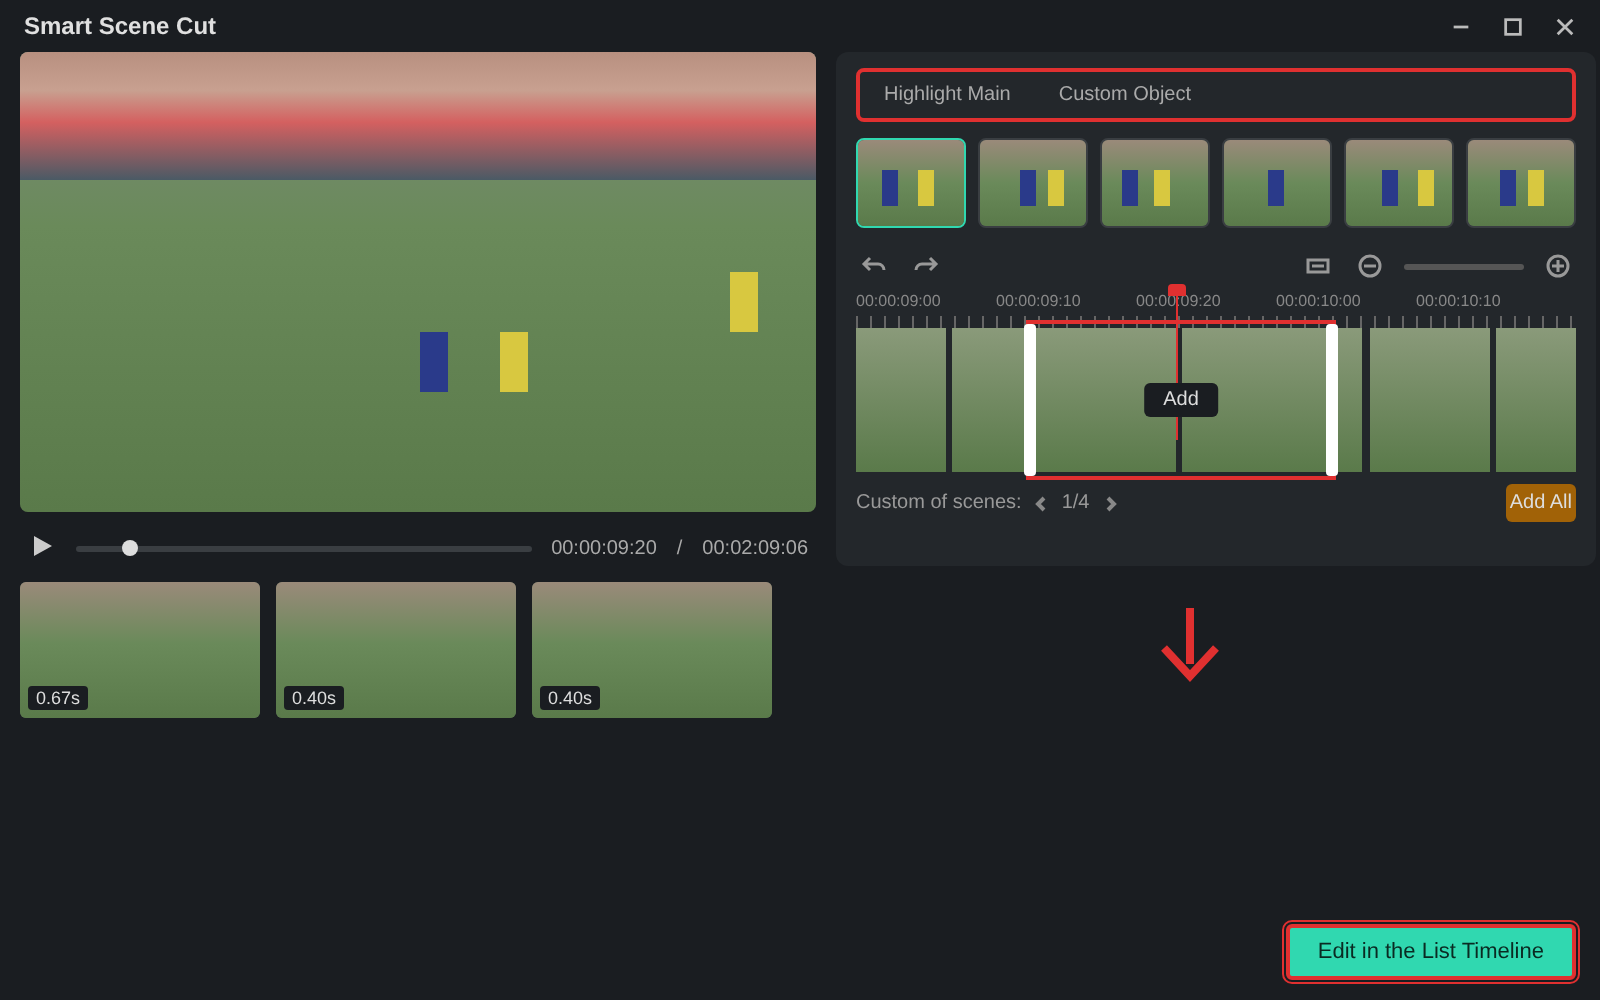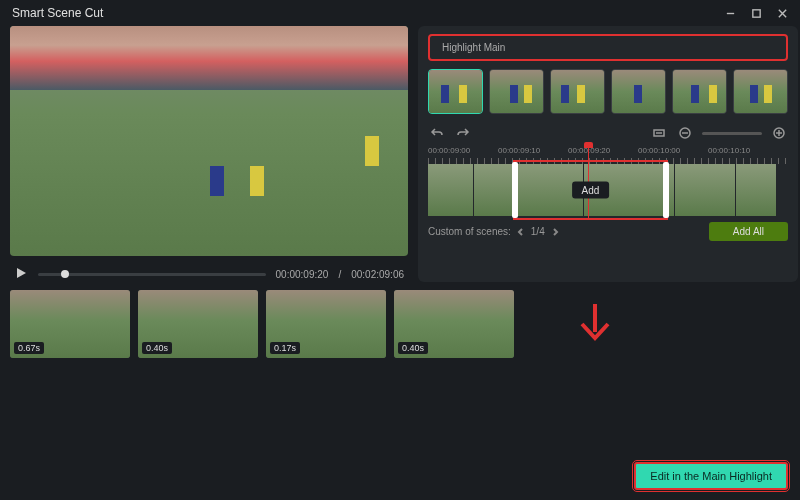--- a/index.html
+++ b/index.html
@@ -8,21 +8,21 @@
     background: #1a1d21;
     font-family: -apple-system, Arial, sans-serif;
     color: #e0e0e0;
     overflow: hidden;
     font-size: 11px;
   }
   .titlebar {
     display: flex; align-items: center; justify-content: space-between;
     padding: 6px 12px; height: 26px;
   }
-  .titlebar .title { font-size: 12px; font-weight: 400; }
+  .titlebar .title { font-size: 12px; font-weight: 700; }
   .winbtns { display: flex; gap: 14px; align-items: center; }
   .winbtn { width: 12px; height: 12px; display: flex; align-items: center; justify-content: center; cursor: pointer; }
   .winbtn svg { width: 11px; height: 11px; stroke: #bbb; stroke-width: 1.5; fill: none; }
 
   .main { display: flex; gap: 10px; padding: 0 10px; }
   .left { flex: 0 0 398px; }
   .right { flex: 1; background: #23272b; border-radius: 6px; padding: 8px 10px; }
 
   .preview {
     width: 398px; height: 230px;
@@ -57,35 +57,35 @@
   .tlbtn { width:18px; height:18px; display:flex; align-items:center; justify-content:center; cursor:pointer; }
   .tlbtn svg { width:14px; height:14px; stroke:#999; fill:none; stroke-width:1.5; }
   .tlspacer { flex:1; }
   .zoombar { width:60px; height:3px; background:#555; border-radius:2px; }
 
   .ruler { height:18px; position:relative; font-size:8px; color:#888; }
   .ruler span { position:absolute; top:0; }
   .ruler .ticks { position:absolute; bottom:0; left:0; right:0; height:6px;
     background: repeating-linear-gradient(90deg, #666 0, #666 1px, transparent 1px, transparent 7px); }
 
-  .timeline { height:52px; position:relative; display:flex; gap:1px; }
+  .timeline { height:72px; position:relative; display:flex; gap:1px;justify-content:space-between; }
   .tlclip { height:100%; background:#5a6a4a; position:relative; overflow:hidden; }
   .tlclip .mini { position:absolute; inset:0; background:linear-gradient(#8a9a7a 0%, #5a7a4a 100%); }
   .selbox { position:absolute; border:2px solid #e03030; top:-4px; bottom:-4px; left:85px; width:155px; }
   .handle { position:absolute; top:0; bottom:0; width:6px; background:#fff; border-radius:2px; }
   .handle.l { left:-3px; } .handle.r { right:-3px; }
   .addbtn { position:absolute; left:50%; top:50%; transform:translate(-50%,-50%);
     background:#1a1d21; color:#ddd; padding:3px 10px; font-size:10px; border-radius:3px; cursor:pointer; }
   .playhead { position:absolute; top:-18px; left:160px; width:1px; height:74px; background:#e03030; }
   .playhead::before { content:''; position:absolute; top:-4px; left:-4px; width:9px; height:6px; background:#e03030; border-radius:2px 2px 0 0; }
 
   .scenesrow { display:flex; align-items:center; justify-content:space-between; padding:6px 0 0; font-size:10px; color:#999; }
   .pager { display:flex; align-items:center; gap:6px; }
   .pager svg { width:8px; height:8px; stroke:#888; fill:none; stroke-width:2; }
-  .addall { background:#4d7c0f; padding:4px 24px; border-radius:3px; cursor:pointer; color:#ddd; }
+  .addall { background:#a16207; padding:4px 2px; border-radius:3px; cursor:pointer; color:#ddd; }
 
   .arrow { position:absolute; left:570px; top:302px; }
   .arrow svg { width:50px; height:44px; }
 
   .scenelist { padding: 8px 10px 0; }
   .scenelist h4 { font-size:11px; font-weight:500; margin-bottom:6px; color:#ccc; }
   .scenes { display:flex; gap:8px; }
   .scene { width:120px; height:68px; background:#4a5a4a; border-radius:3px; position:relative; overflow:hidden; cursor:pointer; }
   .scene .mini { position:absolute; inset:0; background:linear-gradient(#9a8a7a 0%, #6a8a5a 45%, #5a7a4a 100%); }
   .scene .dur { position:absolute; left:4px; bottom:4px; background:#1a1d21; color:#ddd; font-size:9px; padding:1px 4px; border-radius:2px; }
@@ -135,20 +135,21 @@
         </div>
       <span class="timecode">00:00:09:20</span>
       <span class="timecode">/</span>
       <span class="timecode">00:02:09:06</span>
     </div>
   </div>
 
   <div class="right">
     <div class="tabbar">
       <div class="tab">Highlight Main</div>
+      <div class="tab">Custom Object</div>
     </div>
 
     <div class="thumbrow">
       <div class="thumb sel">
           <div class="mini"></div>
           <div class="p1" style="left:12px"></div>
           <div class="p2" style="left:30px"></div>
         </div>
       <div class="thumb">
           <div class="mini"></div>
@@ -272,24 +273,20 @@
     <div class="scene">
         <div class="mini"></div>
         <div class="dur">0.67s</div>
       </div>
     <div class="scene">
         <div class="mini"></div>
         <div class="dur">0.40s</div>
       </div>
     <div class="scene">
         <div class="mini"></div>
-        <div class="dur">0.17s</div>
-      </div>
-    <div class="scene">
-        <div class="mini"></div>
         <div class="dur">0.40s</div>
       </div>
   </div>
 </div>
 
 <div class="footer">
-  <div class="editbtn">Edit in the Main Highlight</div>
+  <div class="editbtn">Edit in the List Timeline</div>
 </div>
 
 </body></html>

